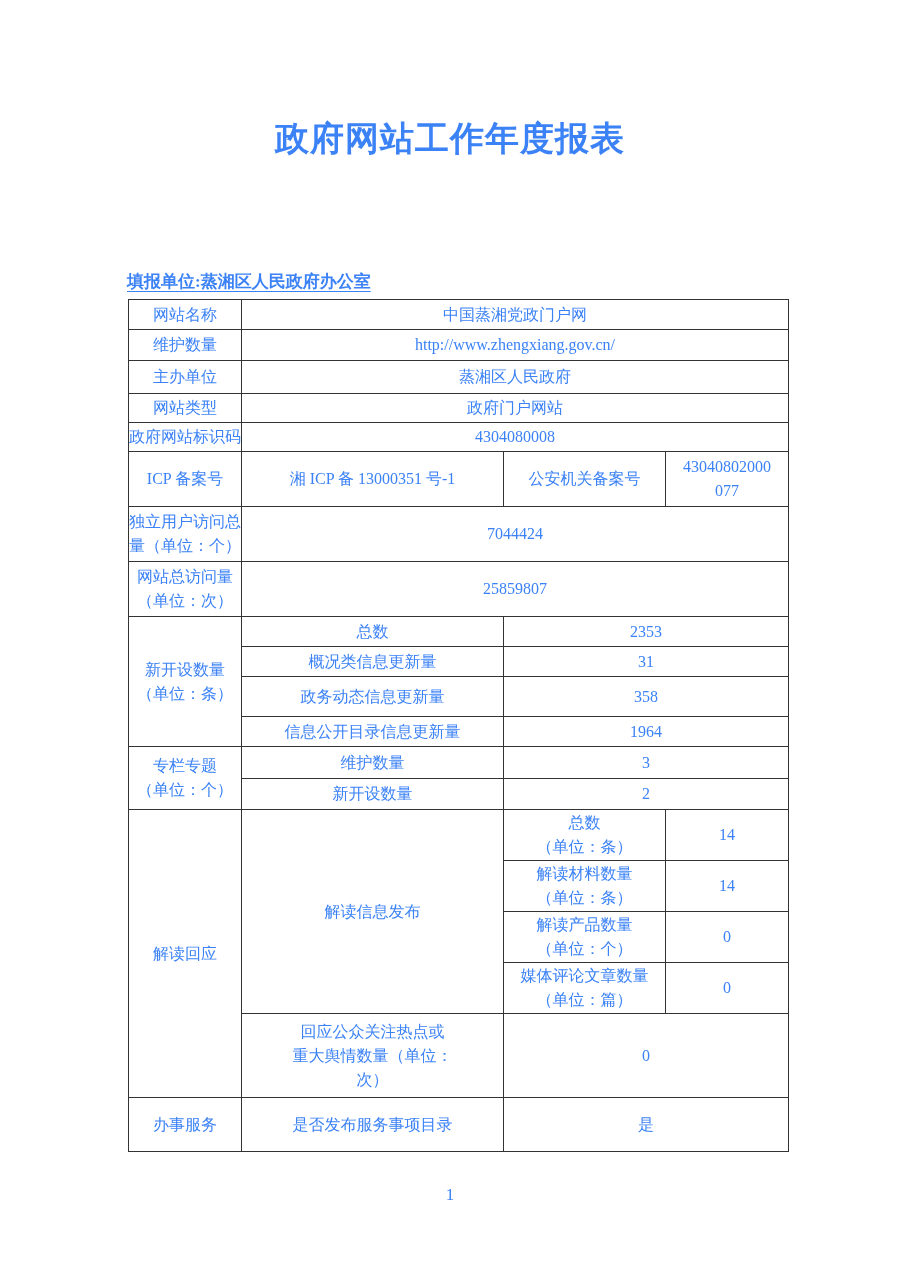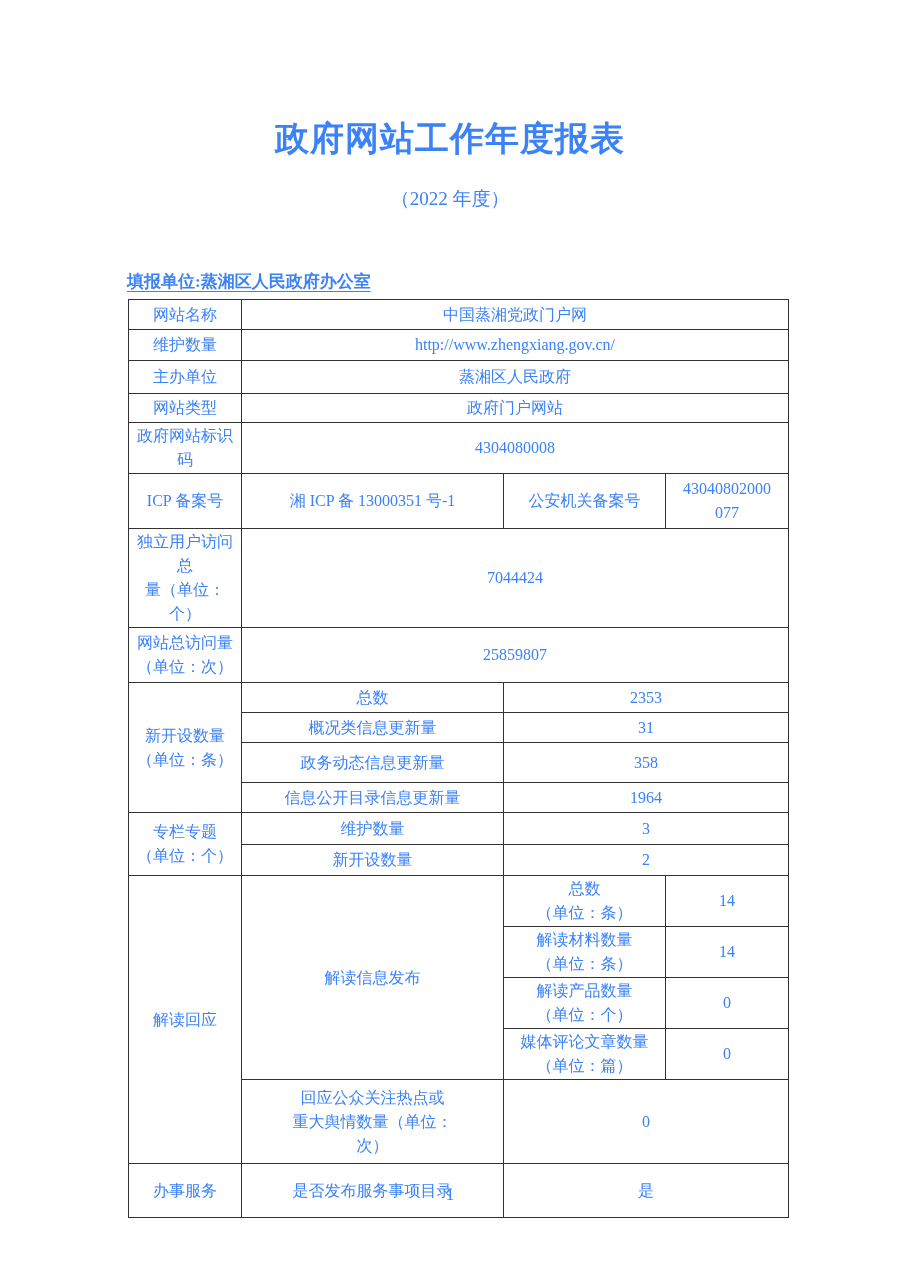--- a/index.html
+++ b/index.html
@@ -20,38 +20,37 @@
     position:absolute; top:270px; left:127px;
     font-size:17px; font-weight:bold;
     text-decoration:underline; text-underline-offset:4px;
   }
   table.report {
     position:absolute; top:299px; left:128px; width:660px;
     border-collapse:collapse; table-layout:fixed; font-size:16px;
   }
   table.report td {
     border:1px solid #333; text-align:center; vertical-align:middle;
-    padding:1px 8px; white-space:pre-line; line-height:24px;
+    padding:1px 0; white-space:pre-line; line-height:24px;
     overflow:hidden;
   }
   td.left { text-align:left;margin-top:36px; }
   td.vb { vertical-align:bottom; padding-bottom:5px; }
   td.vt { vertical-align:top; padding-top:5px; }
   .pagenum {
     position:absolute; top:1185px; left:0; width:100%;
     text-align:center; font-size:17px;
   }
 </style>
 </head>
 <body>
 
 <div class="page">
 
   <div class="title">政府网站工作年度报表</div>
-  <div class="subtitle">（2022 年度）</div>
   <div class="unit">填报单位:蒸湘区人民政府办公室</div>
 
   <table class="report">
     <colgroup>
       <col style="width:113px">
         <col style="width:262px">
         <col style="width:162px">
         <col style="width:123px">
     </colgroup>
     <tbody>

